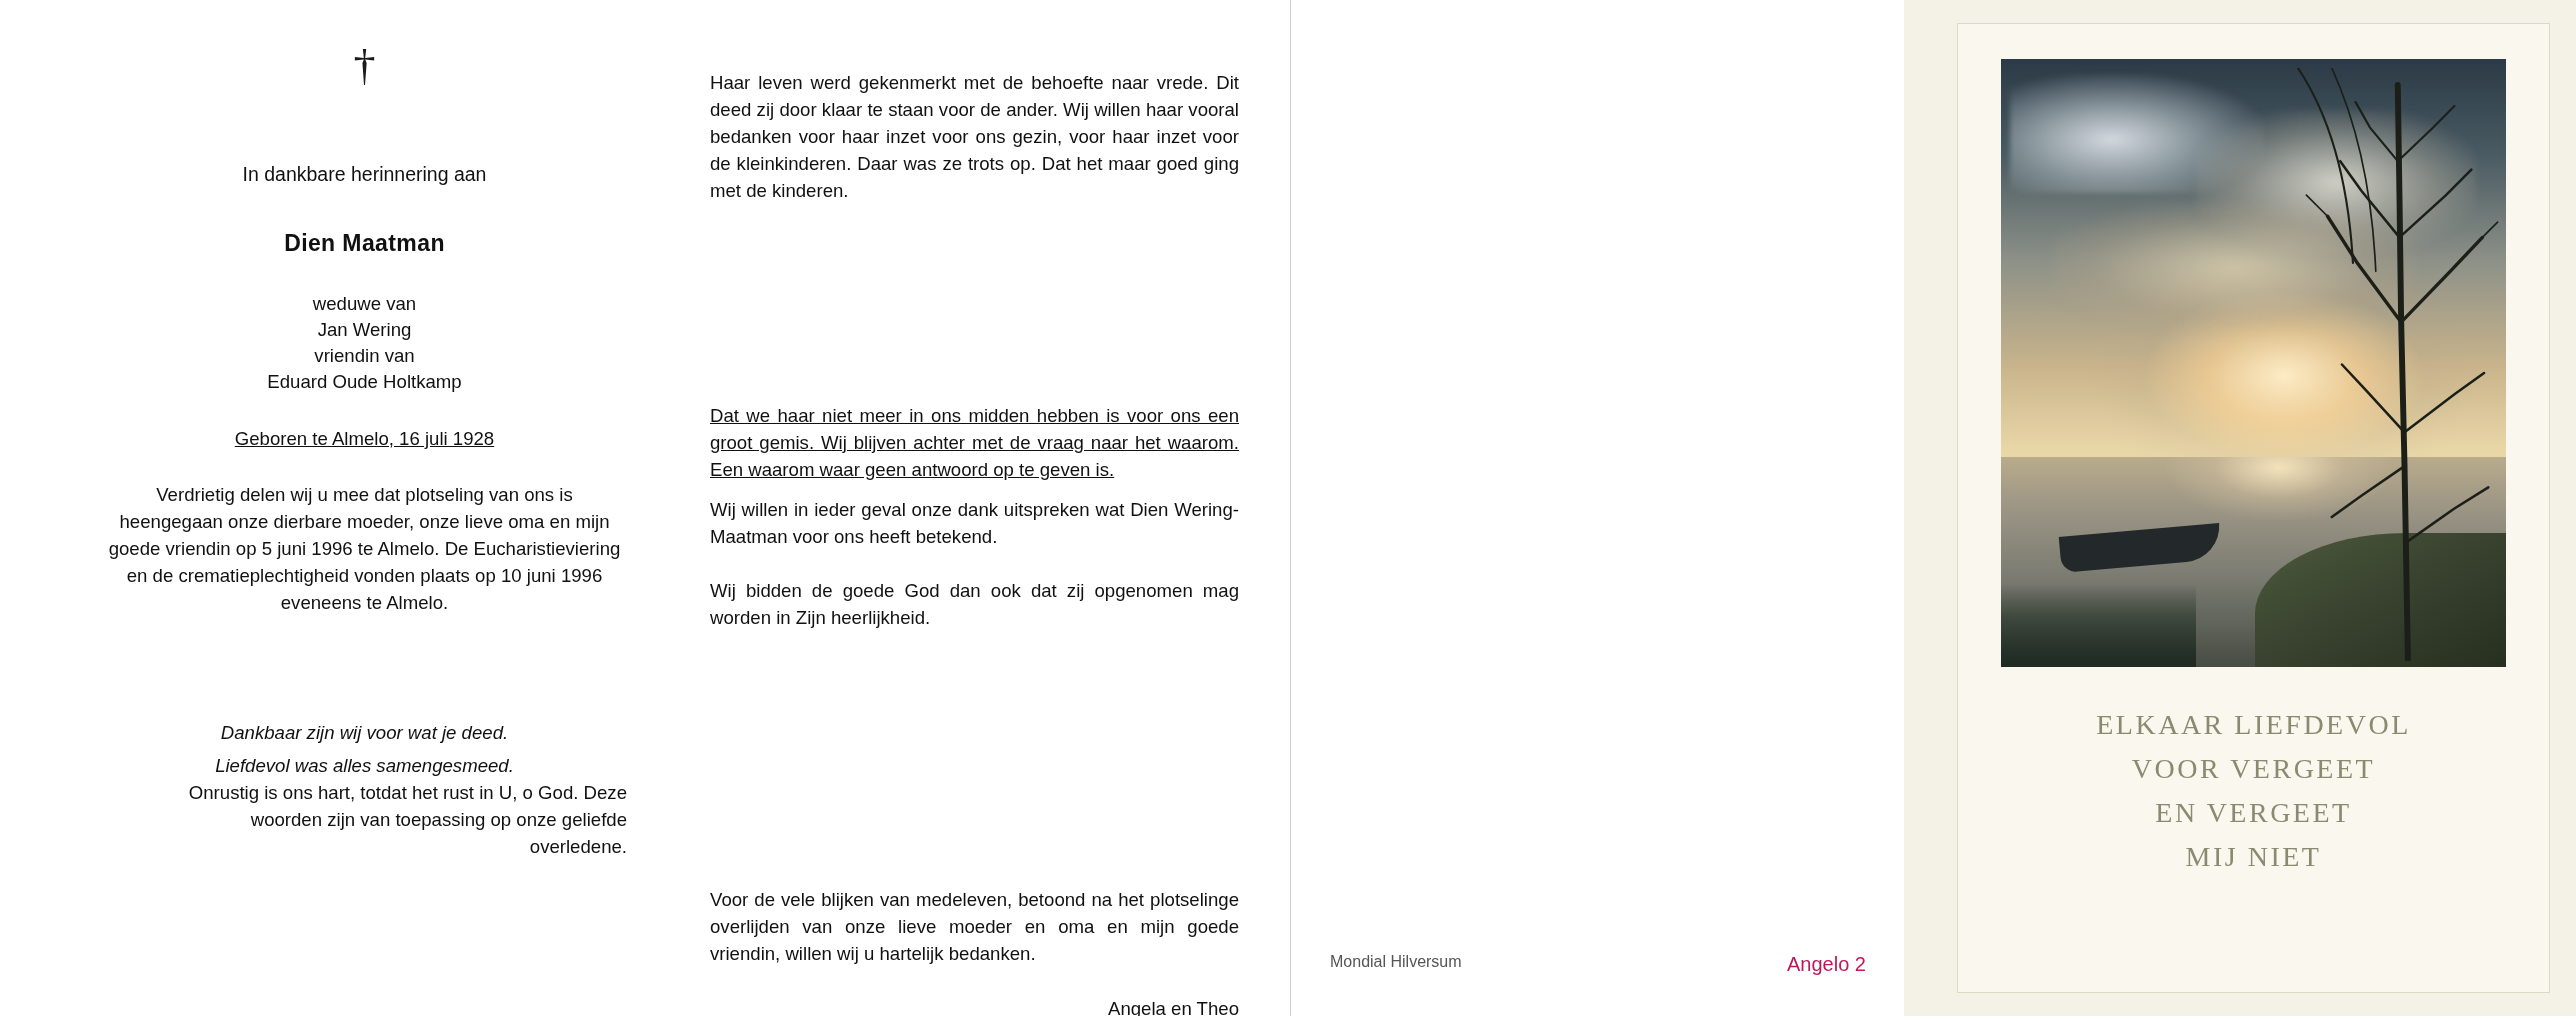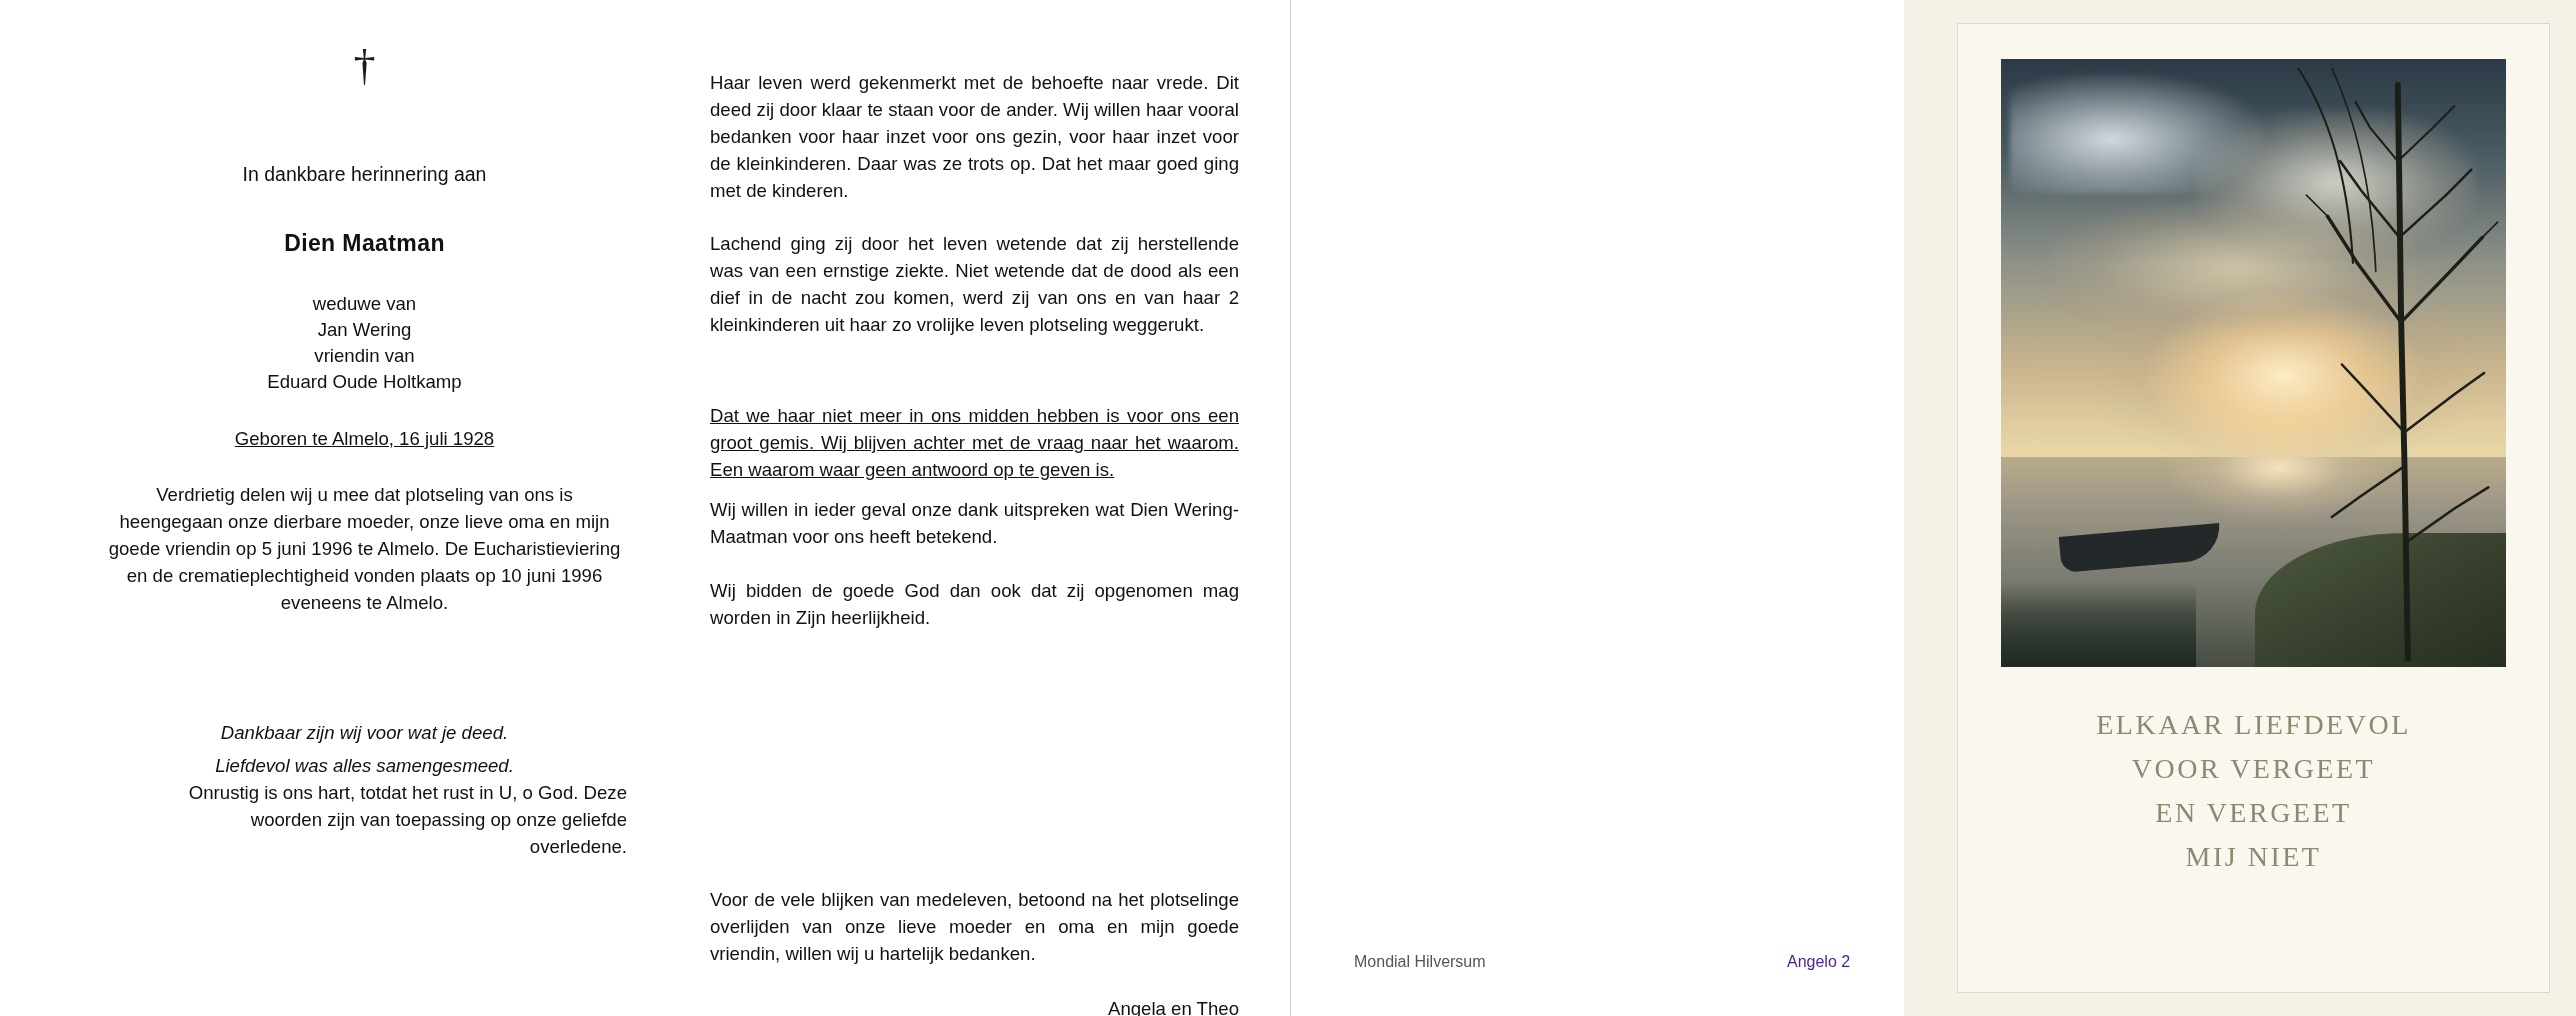--- a/index.html
+++ b/index.html
@@ -187,28 +187,27 @@
     line-height: 27px;
   }
 
   
   .credit-left {
     position: absolute;
     left: 1330px;
     top: 953px;
     font-size: 16px;
     color: #555555;
-    margin-left: 24px;
   }
   .credit-right {
     position: absolute;
     left: 1787px;
     top: 953px;
-    font-size: 16px;
-    color: #4c1d95;
+    font-size: 20px;
+    color: #be185d;
   }
 
   
   .cover-frame {
     position: absolute;
     left: 1957px;
     top: 23px;
     width: 593px;
     height: 970px;
     background: #faf8ee;
@@ -310,21 +309,20 @@
       </div>
       <div class="birth">Geboren te Almelo, 16 juli 1928</div>
       <div class="announce">Verdrietig delen wij u mee dat plotseling van ons is heengegaan onze dierbare moeder, onze lieve oma en mijn goede vriendin op 5 juni 1996 te Almelo. De Eucharistieviering en de crematieplechtigheid vonden plaats op 10 juni 1996 eveneens te Almelo.</div>
       <div class="verse1" style="white-space: pre-line;">Dankbaar zijn wij voor wat je deed.
 Liefdevol was alles samengesmeed.</div>
       <div class="closing1">Onrustig is ons hart, totdat het rust in U, o God. Deze woorden zijn van toepassing op onze geliefde overledene.</div>
     </div>
 
     <div class="col2">
       <div class="body-just p1">Haar leven werd gekenmerkt met de behoefte naar vrede. Dit deed zij door klaar te staan voor de ander. Wij willen haar vooral bedanken voor haar inzet voor ons gezin, voor haar inzet voor de kleinkinderen. Daar was ze trots op. Dat het maar goed ging met de kinderen.</div>
-      <div class="body-just p2">Lachend ging zij door het leven wetende dat zij herstellende was van een ernstige ziekte. Niet wetende dat de dood als een dief in de nacht zou komen, werd zij van ons en van haar 2 kleinkinderen uit haar zo vrolijke leven plotseling weggerukt.</div>
       <div class="body-just p3">Dat we haar niet meer in ons midden hebben is voor ons een groot gemis. Wij blijven achter met de vraag naar het waarom. Een waarom waar geen antwoord op te geven is.</div>
       <div class="body-just p4">Wij willen in ieder geval onze dank uitspreken wat Dien Wering-Maatman voor ons heeft betekend.</div>
       <div class="body-just p5">Wij bidden de goede God dan ook dat zij opgenomen mag worden in Zijn heerlijkheid.</div>
       <div class="thanks">Voor de vele blijken van medeleven, betoond na het plotselinge overlijden van onze lieve moeder en oma en mijn goede vriendin, willen wij u hartelijk bedanken.</div>
       <div class="signature">
         <div>Angela en Theo</div>
 
       </div>
     </div>
 

